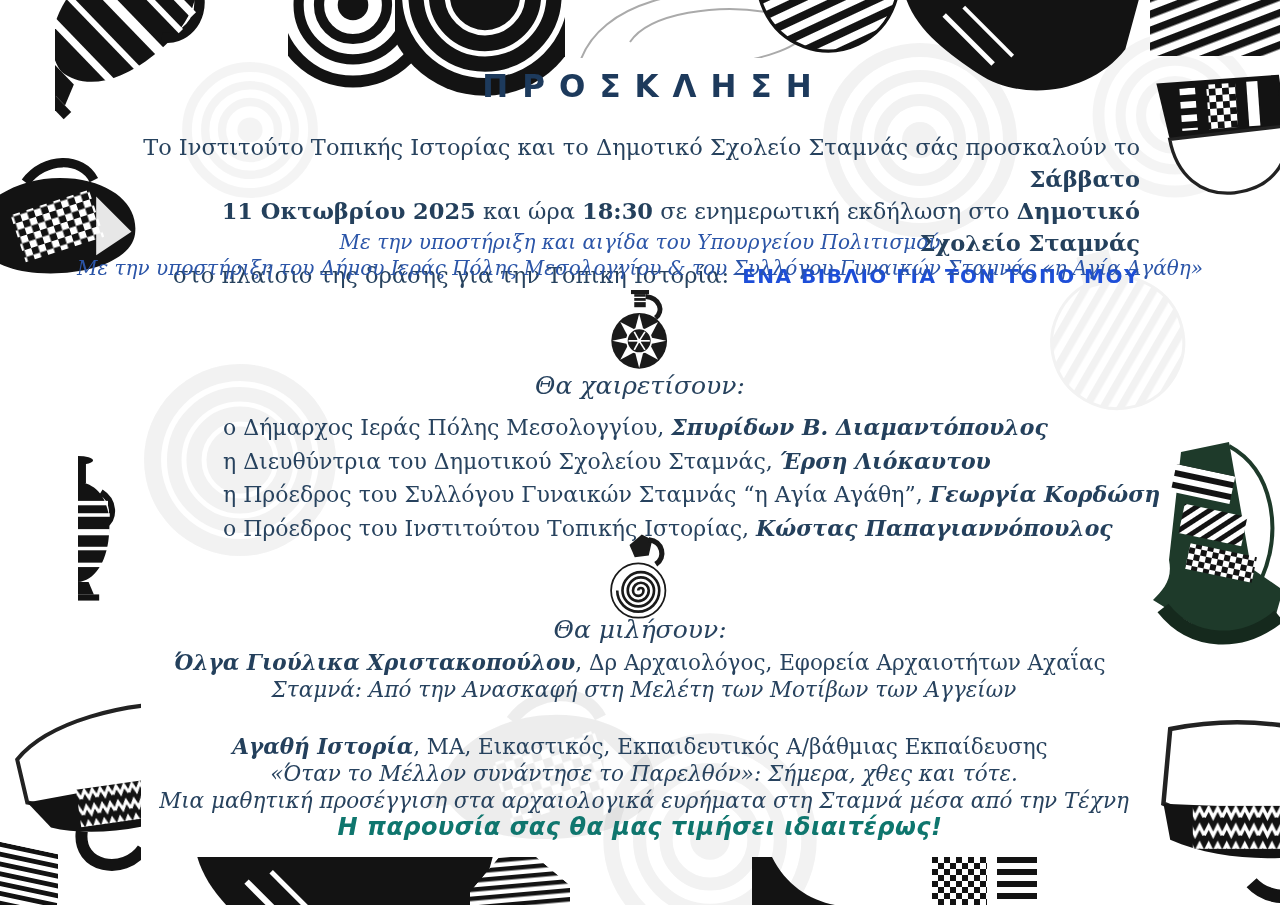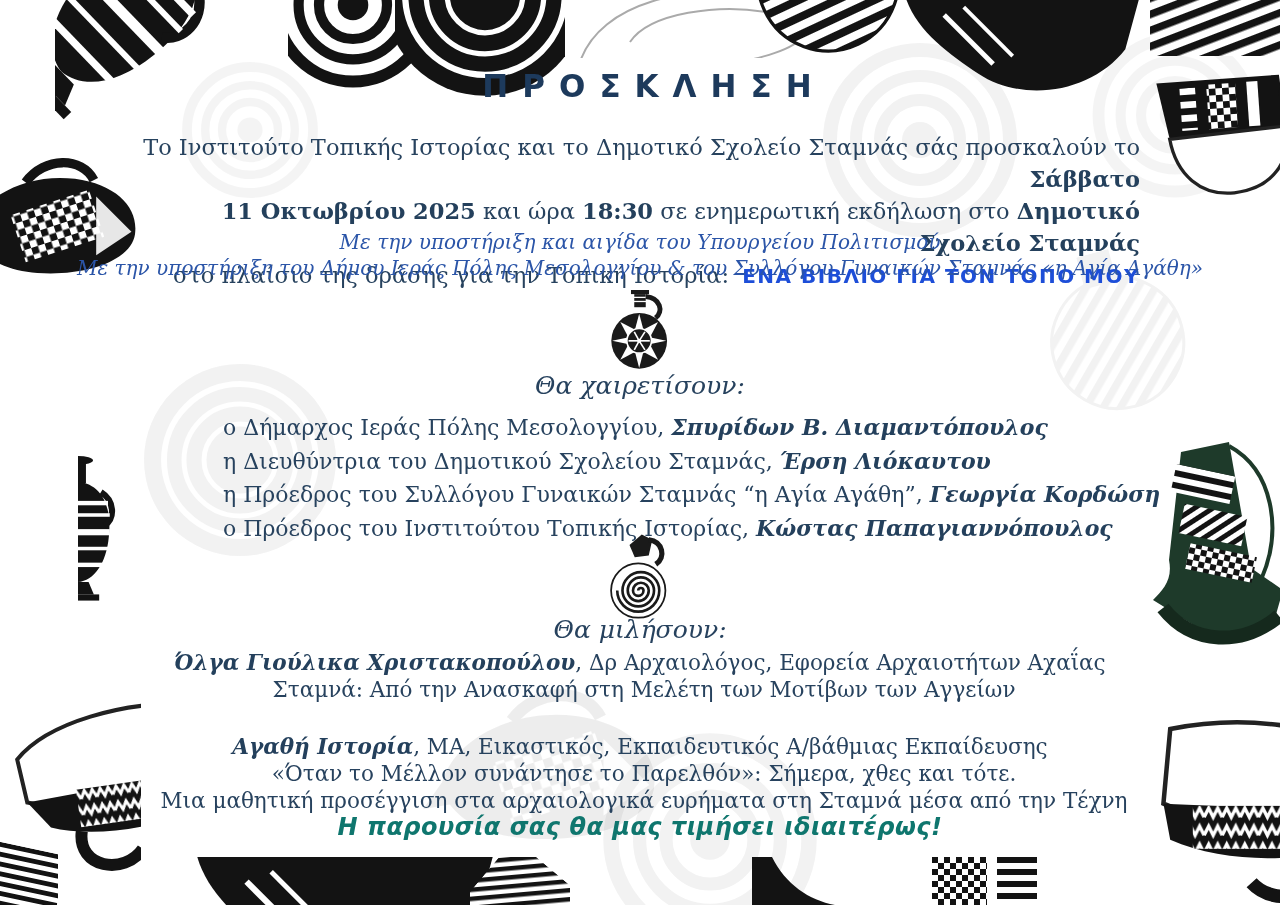--- a/index.html
+++ b/index.html
@@ -27,21 +27,21 @@
   .icon.flask{top:290px;margin-left:-37px;}
   .icon.jug{top:531px;margin-left:-41px;}
   .sec-head{position:absolute;left:0;width:100%;text-align:center;font-style:italic;
             font-size:25px;color:#27425e;}
   .greet-head{top:371px;} .speak-head{top:615px;}
   .greet-list{position:absolute;top:411px;left:223px;font-size:22px;line-height:32.5px;}
   .greet-list .name, .speaker .name{font-weight:bold;font-style:italic;color:#24405c;}
   .speaker{position:absolute;left:0;width:100%;text-align:center;font-size:21.5px;}
   .speaker.sp1{top:650px;line-height:26.5px;}
   .speaker.sp2{top:733px;line-height:27px;}
-  .speaker .talk{padding-left:8px;}
+  .speaker .talk{font-style:italic;padding-left:8px;}
   .closing{position:absolute;top:813px;left:0;width:100%;text-align:center;
            font-family:"DejaVu Sans","Liberation Sans",sans-serif;
            font-style:italic;font-weight:bold;font-size:24px;letter-spacing:0.5px;
            color:#0f766e;}
 </style>
 </head>
 <body>
 
 <div class="page">
 

